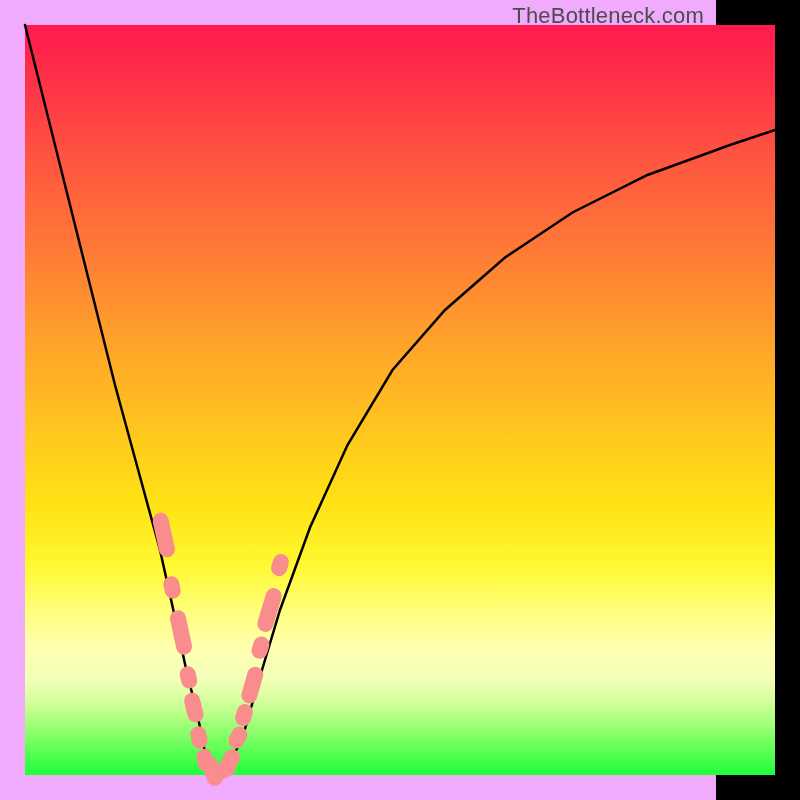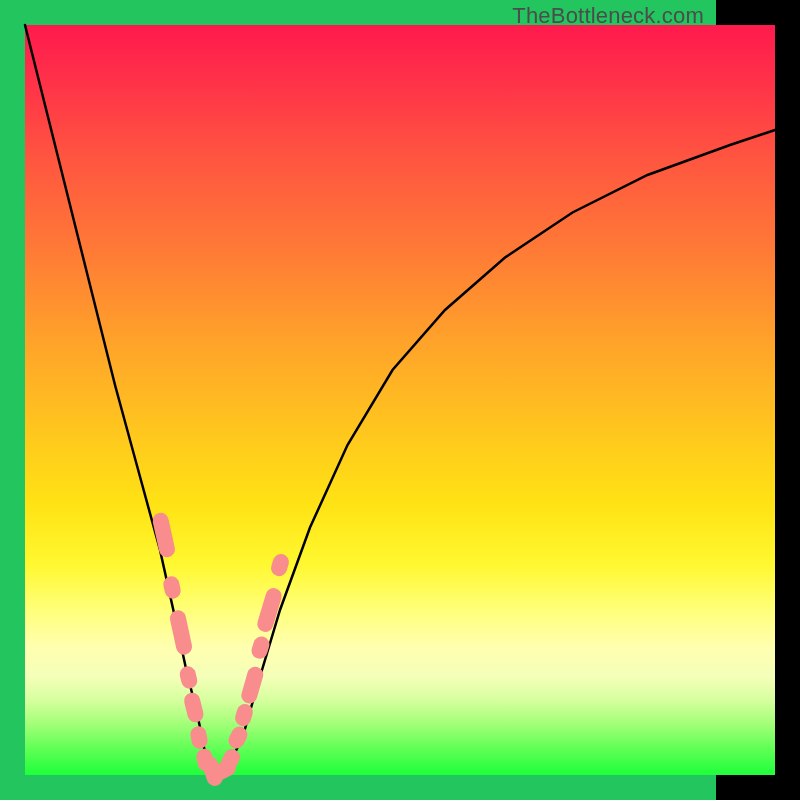--- a/index.html
+++ b/index.html
@@ -10,21 +10,21 @@
     overflow: hidden;
     background: #000;
     font-family: Arial, Helvetica, sans-serif;
   }
   .frame {
     position: absolute;
     left: 0;
     top: 0;
     width: 716px;
     height: 800px;
-    background: #22c55e;
+    background: #f0abfc;
   }
   .plot {
     position: absolute;
     left: 25px;
     top: 25px;
     width: 750px;
     height: 750px;
     
     background: linear-gradient(to bottom,
       #ff1a4d 0%,

